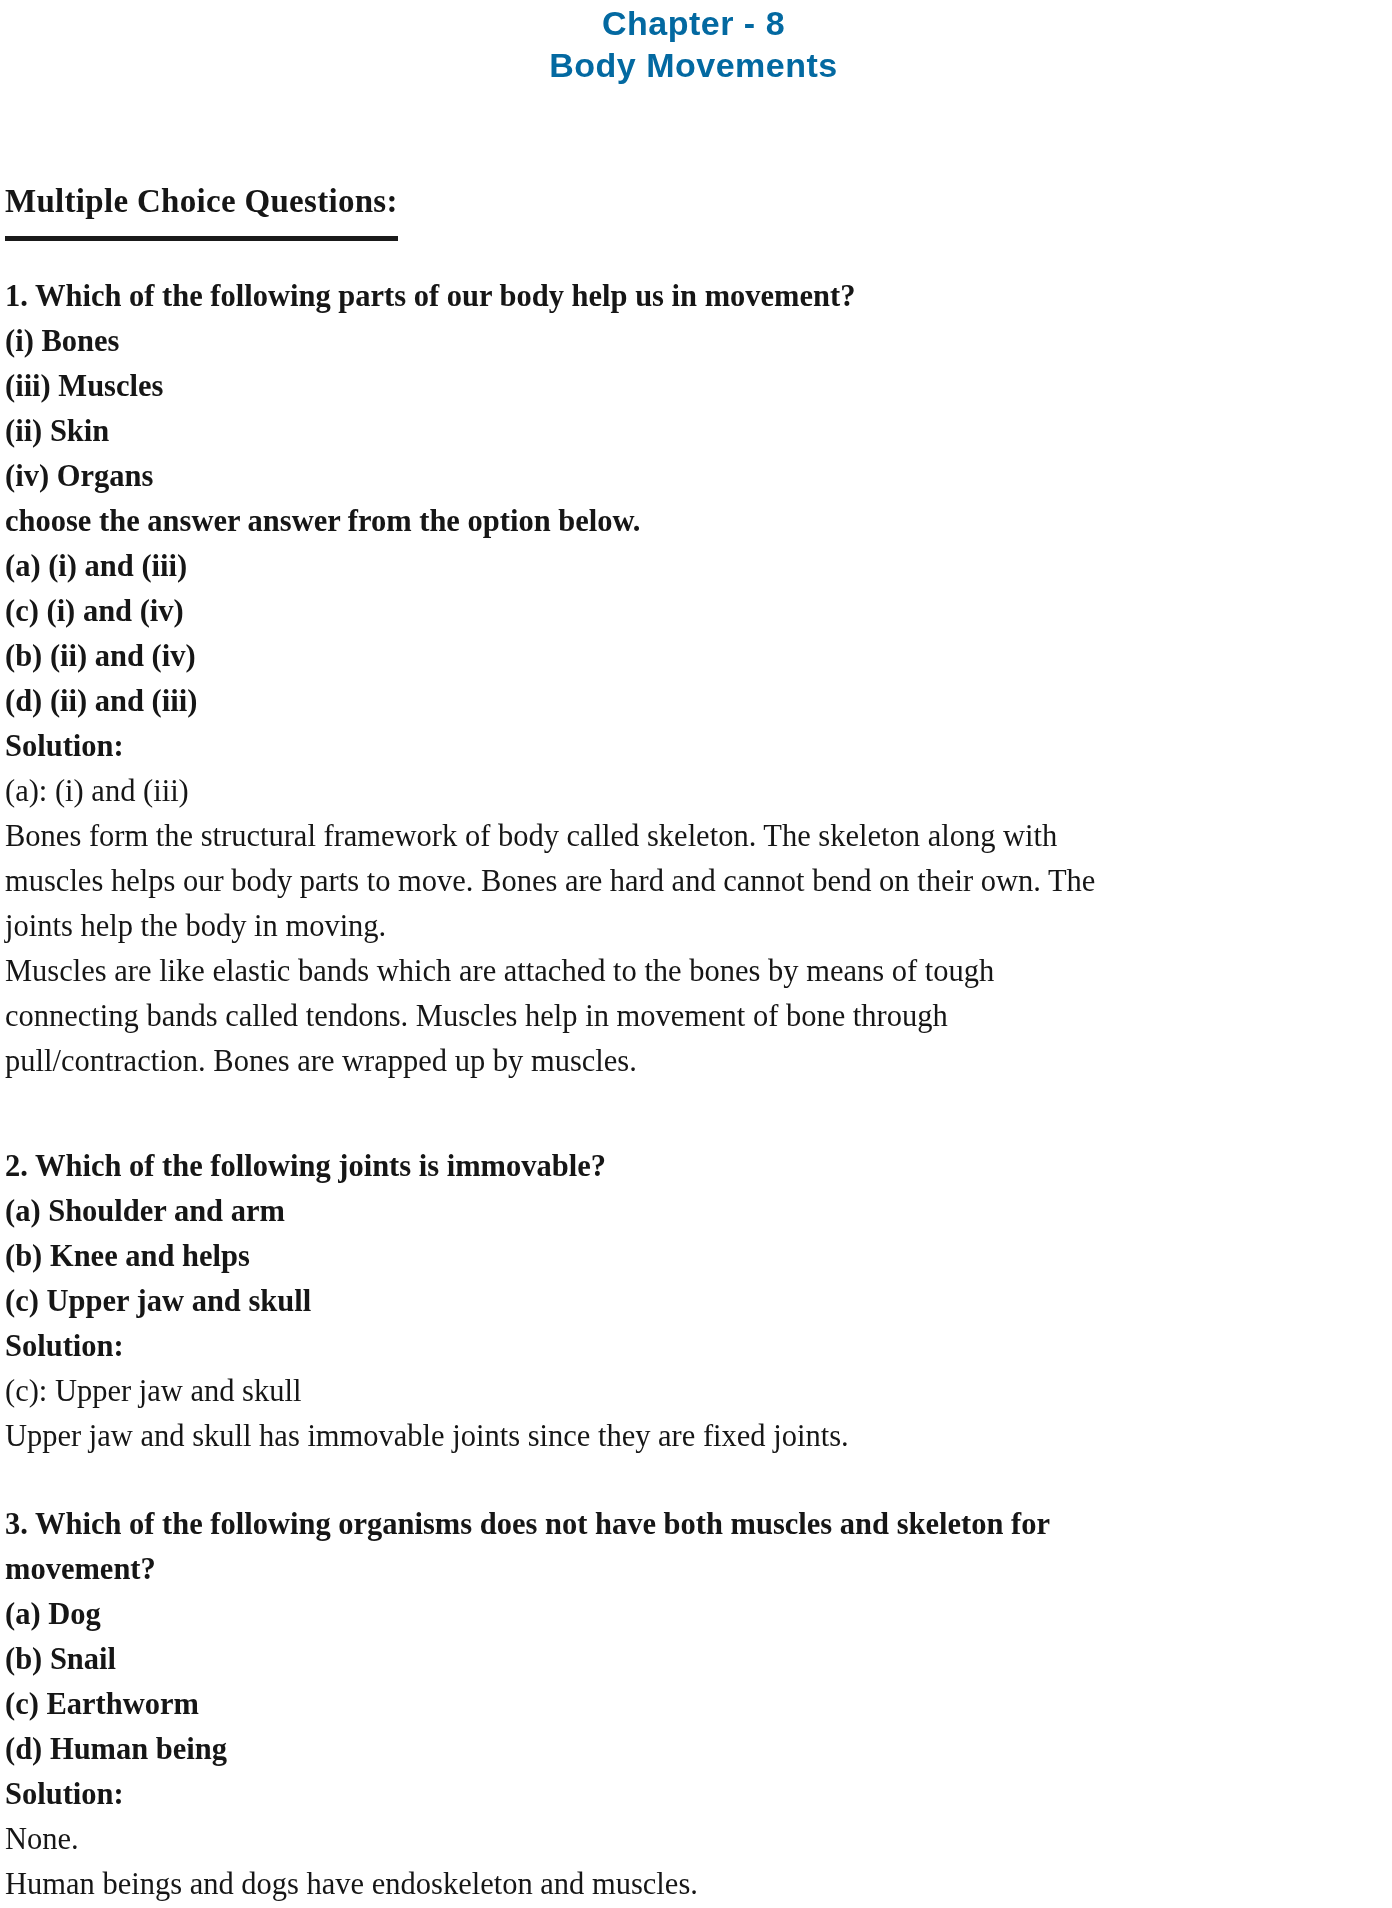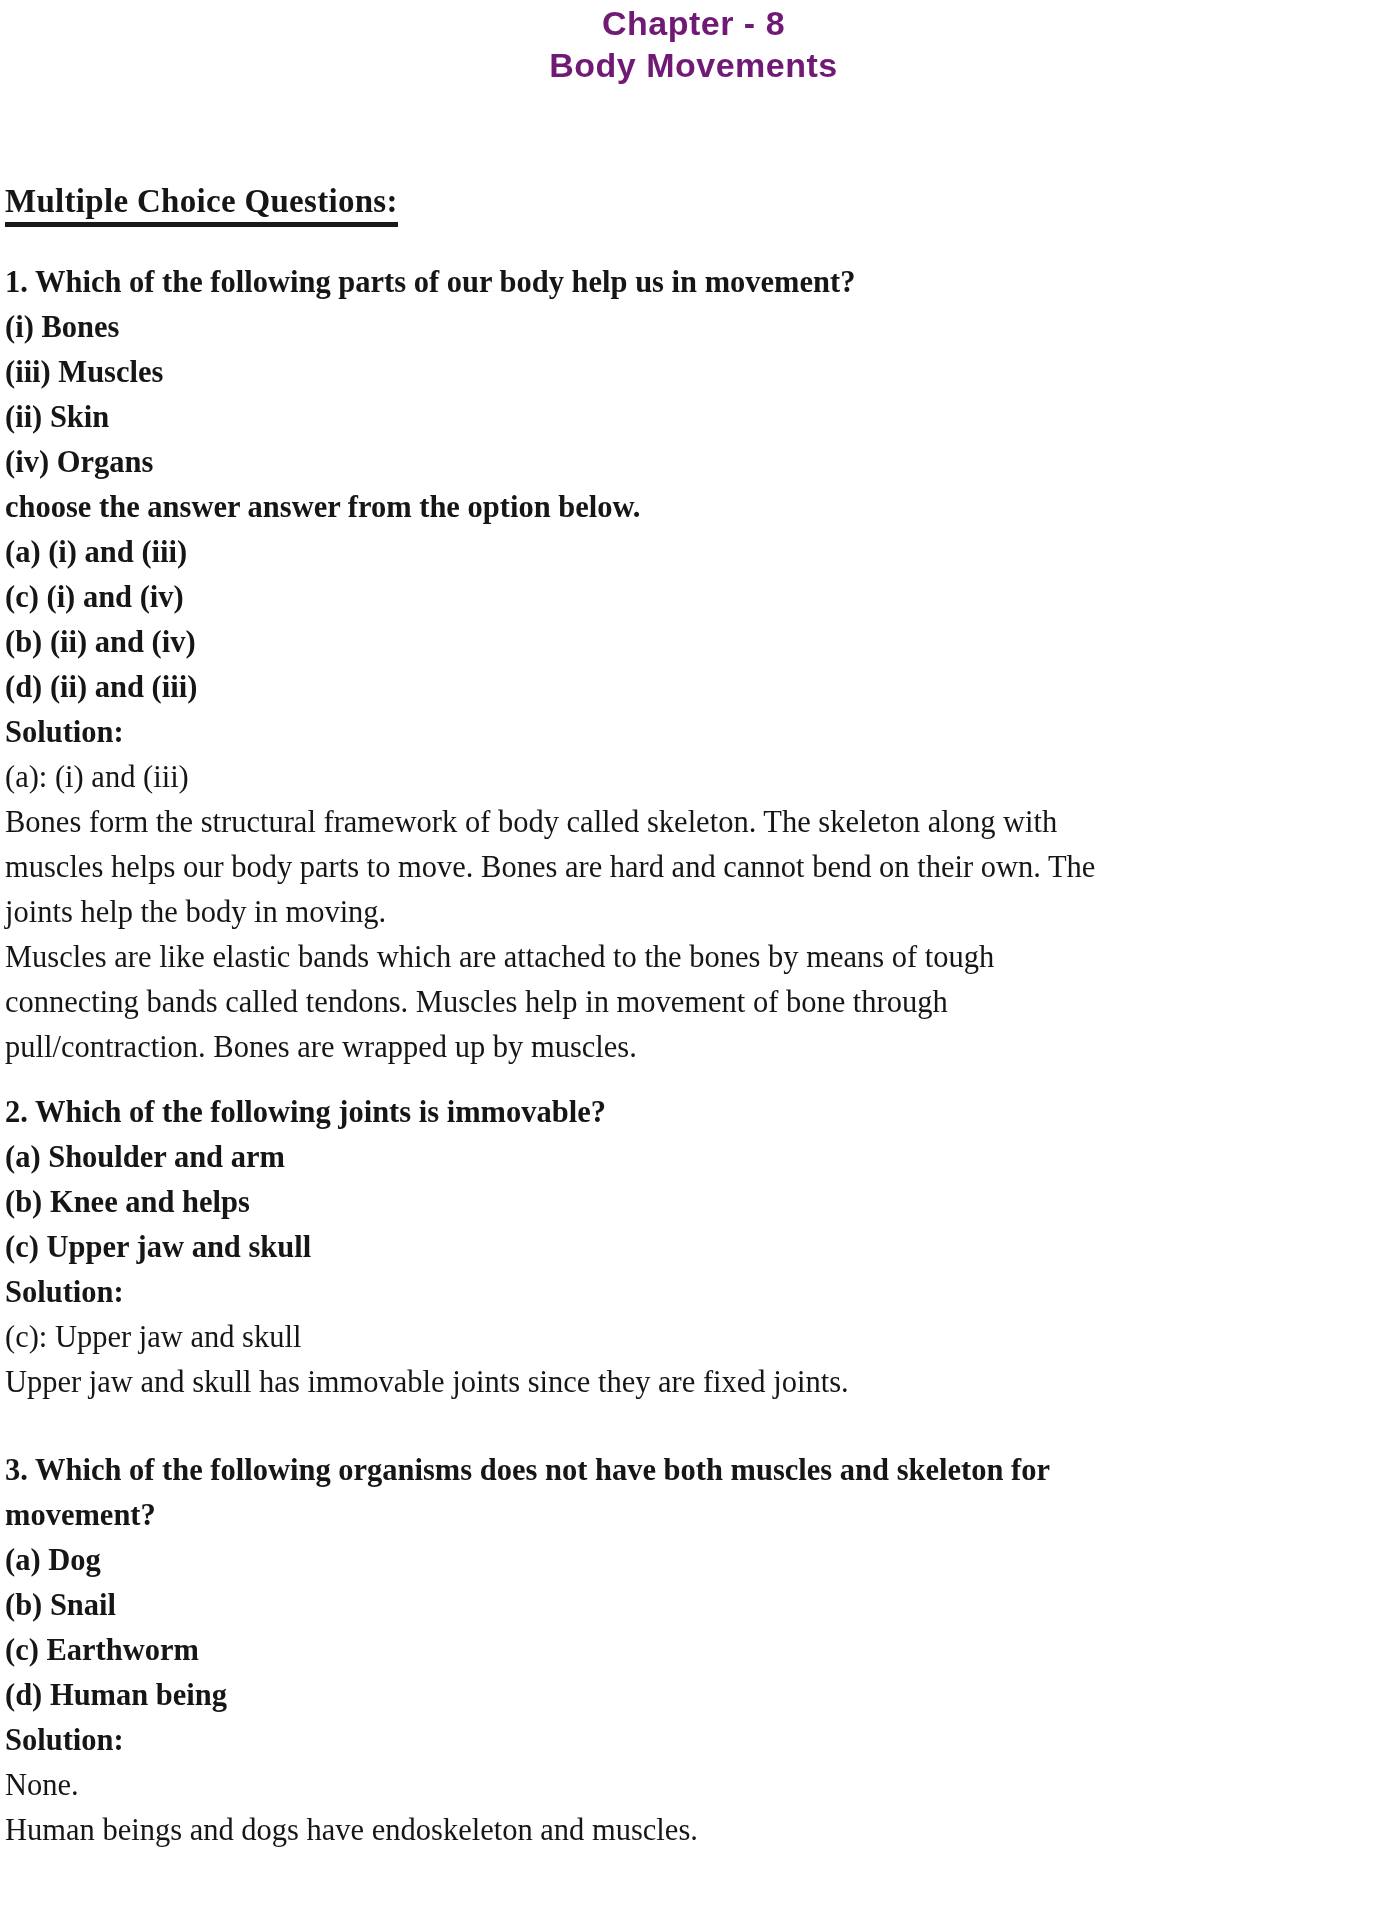--- a/index.html
+++ b/index.html
@@ -17,39 +17,39 @@
   }
   .page {
     padding: 2px 10px 0 5px;
   }
   .doc-title {
     text-align: center;
     font-family: "Liberation Sans", sans-serif;
     font-weight: 700;
     font-size: 34px;
     line-height: 42px;
-    color: #701a75;
+    color: #0369a1;
     letter-spacing: 0.5px;
   }
   .section-heading-wrap {
     margin-top: 96px;
   }
   .section-heading {
     display: inline-block;
     font-size: 33px;
     font-weight: 700;
     line-height: 38px;
-    padding-bottom: 2px;
+    padding-bottom: 16px;
     border-bottom: 5px solid #1a1a1a;
     letter-spacing: 0.3px;
   }
   .question-block {
     margin-top: 33px;
   }
-  .question-block.qb-2 { margin-top: 20px; }
+  .question-block.qb-2 { margin-top: 60px; }
   .question-block.qb-3 { margin-top: 43px; }
   p.line {
     margin: 0;
     font-size: 30.5px;
     line-height: 45px;
     white-space: nowrap;
   }
   p.line.b {
     font-weight: 700;
   }

